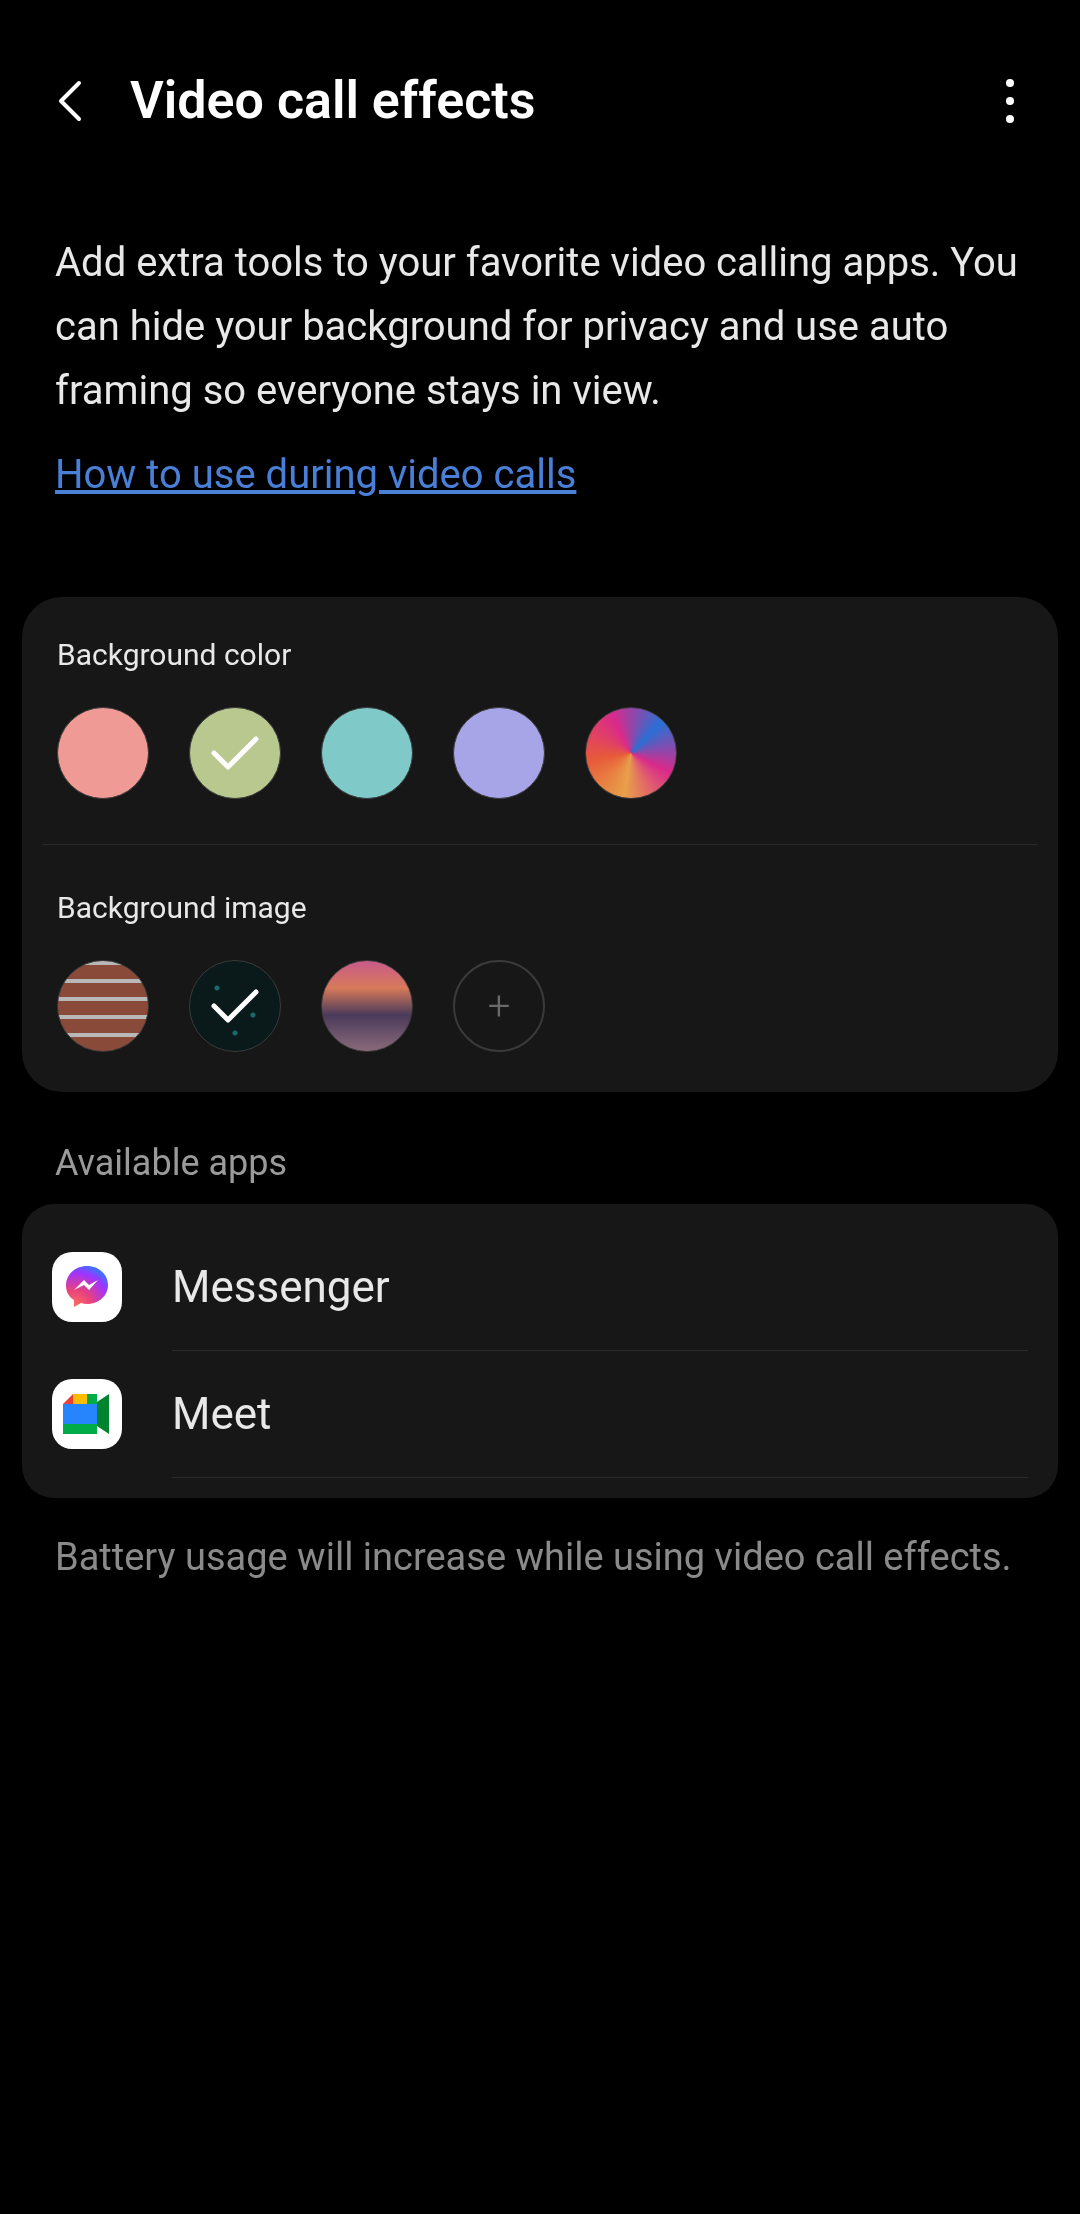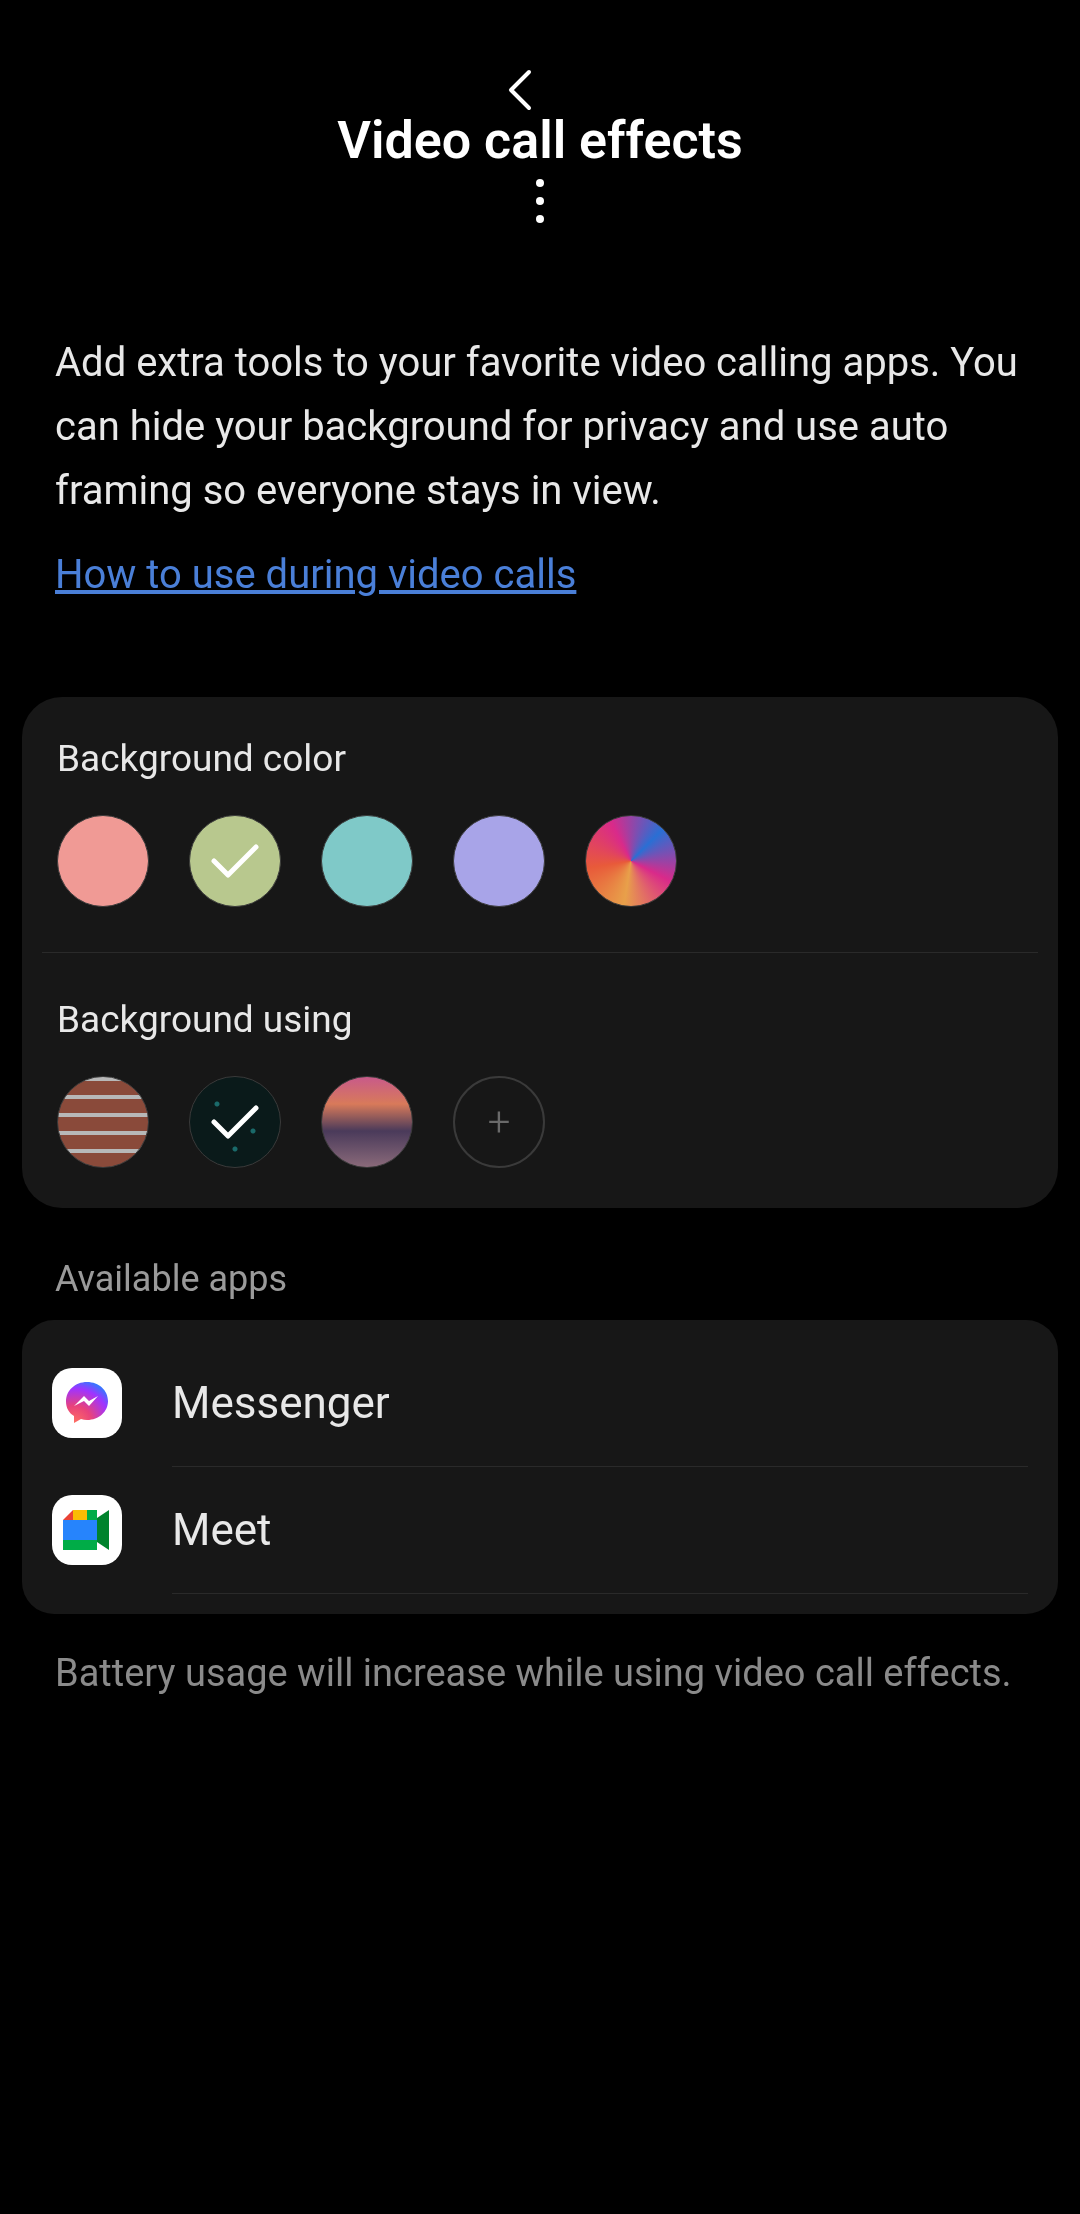--- a/index.html
+++ b/index.html
@@ -12,21 +12,20 @@
       height: 2214px;
       background: #000000;
       font-family: -apple-system, BlinkMacSystemFont, 'Segoe UI', Roboto, sans-serif;
       color: #ffffff;
       overflow: hidden;
     }
     .header {
       display: flex;
       align-items: center;
       padding: 70px 50px 40px 50px;
-      flex-direction: column;
     }
     .back-btn {
       width: 40px;
       height: 40px;
       display: flex;
       align-items: center;
       justify-content: center;
       margin-right: 40px;
     }
     .page-title {
@@ -62,21 +61,21 @@
       text-decoration: underline;
       font-size: 40px;
     }
     .card {
       margin: 60px 22px 0 22px;
       background: #171717;
       border-radius: 40px;
       padding: 40px 30px;
     }
     .section-title {
-      font-size: 37px;
+      font-size: 30px;
       color: #e8e8e8;
       margin-bottom: 35px;
       padding-left: 5px;
     }
     .swatch-row {
       display: flex;
       gap: 40px;
       padding-left: 5px;
     }
     .swatch {
@@ -225,21 +224,21 @@
         <path d="M 6 20 L 20 34 L 48 6" stroke="#ffffff" stroke-width="5" fill="none" stroke-linecap="round" stroke-linejoin="round"></path>
       </svg>
     </div>
     <div class="swatch swatch-teal"></div>
     <div class="swatch swatch-purple"></div>
     <div class="swatch swatch-rainbow"></div>
   </div>
 
   <div class="divider"></div>
 
-  <div class="section-title">Background using</div>
+  <div class="section-title">Background image</div>
   <div class="swatch-row">
     <div class="img-swatch img-brick"></div>
     <div class="img-swatch img-network">
       <svg class="check" width="54" height="40" viewBox="0 0 54 40">
         <path d="M 6 20 L 20 34 L 48 6" stroke="#ffffff" stroke-width="5" fill="none" stroke-linecap="round" stroke-linejoin="round"></path>
       </svg>
     </div>
     <div class="img-swatch img-sunset"></div>
     <div class="add-swatch">
       <span>+</span>

